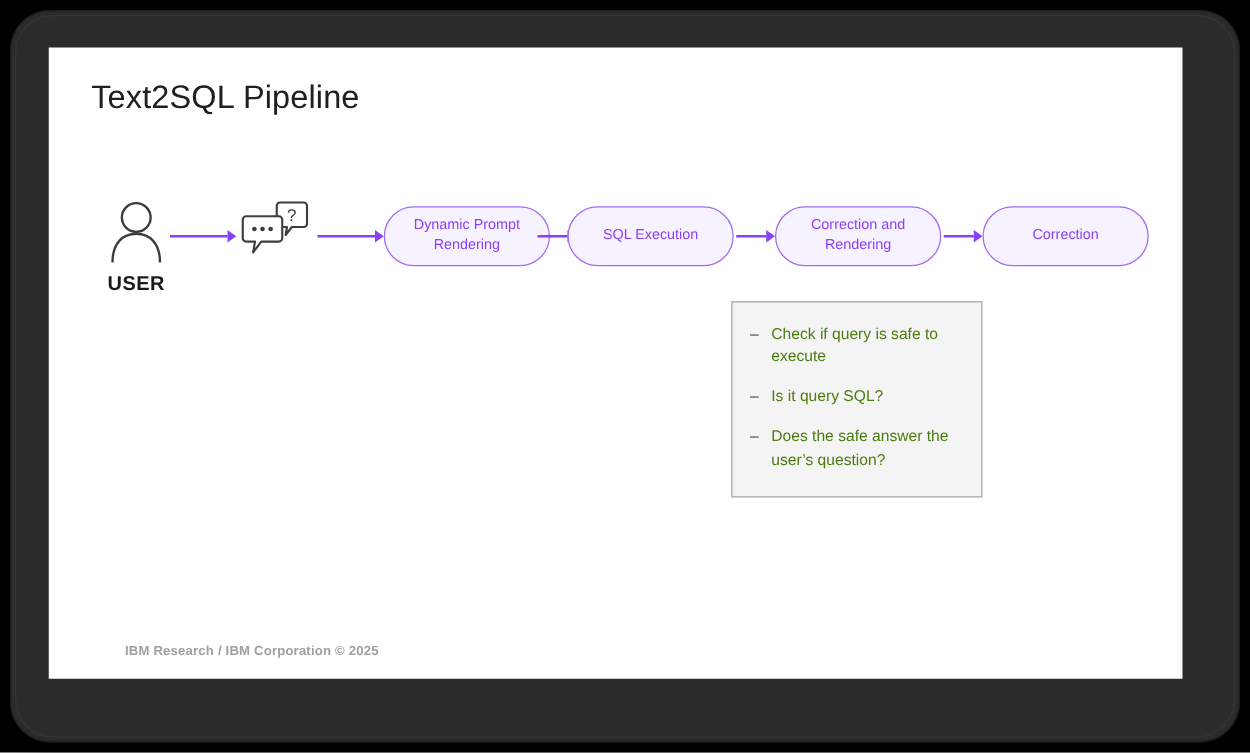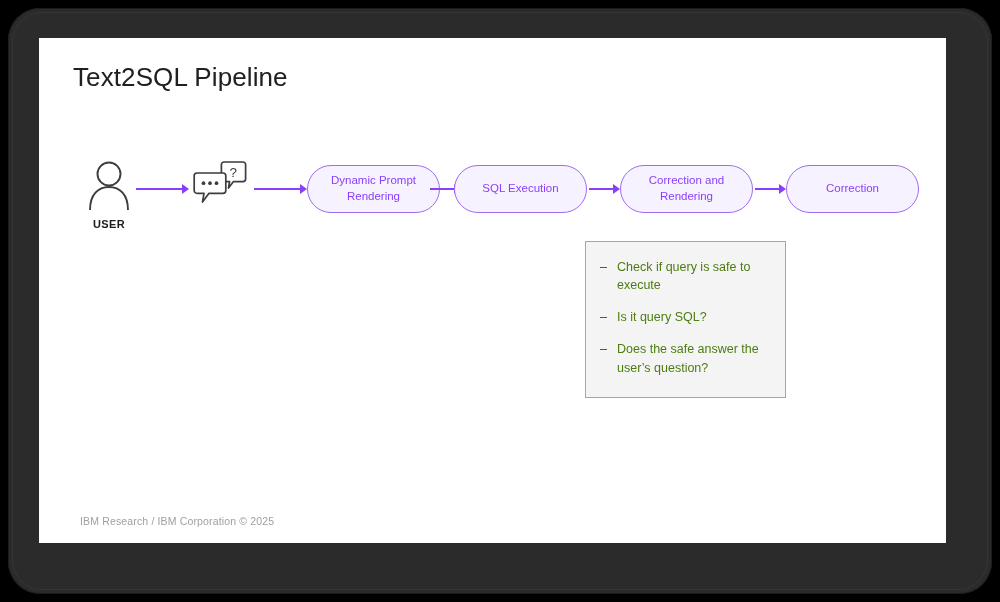--- a/index.html
+++ b/index.html
@@ -49,44 +49,44 @@
     top: 24px;
     font-size: 26px;
     font-weight: 400;
     color: #202020;
     letter-spacing: .1px;
     white-space: nowrap;
   }
 
   #slide-footer {
     position: absolute;
-    left: 41px;
+    left: 61px;
     top: 477px;
     font-size: 10.5px;
-    font-weight: 400;
+    font-weight: 700;
     color: #a0a0a0;
     letter-spacing: .15px;
     white-space: nowrap;
   }
 
   
   #diagram { position: absolute; left: 0; top: 0; width: 907px; height: 505px; }
 
   .node-icon {
     position: absolute;
     width: 58px;
     height: 52px;
   }
   .node-icon svg { display: block; width: 100%; height: 100%; }
 
   .icon-label {
     position: absolute;
     width: 130px;
     text-align: center;
-    font-size: 11px;
+    font-size: 16px;
     font-weight: 700;
     color: #1b1b1b;
     letter-spacing: .4px;
     line-height: 1.2;
   }
 
   
   .pill {
     position: absolute;
     height: 48px;

